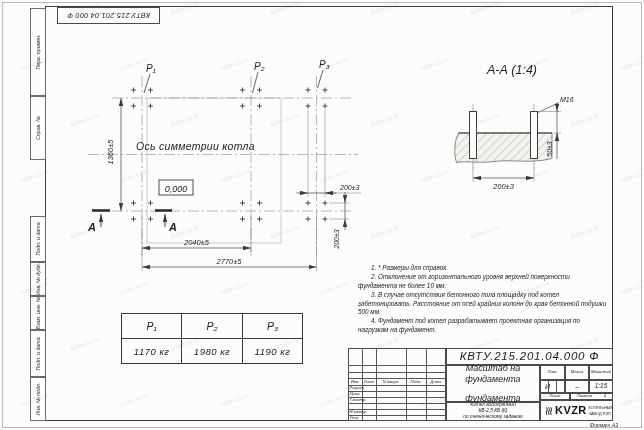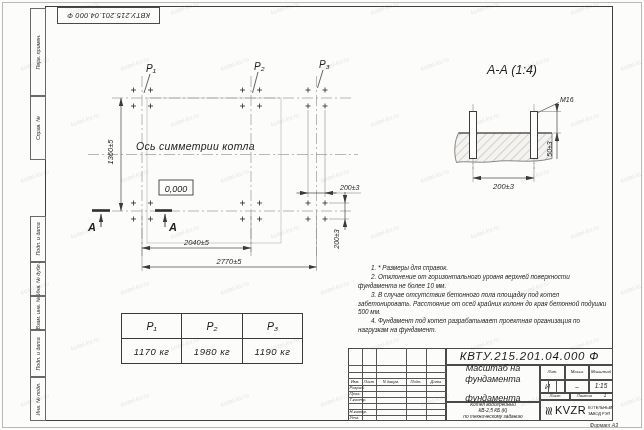--- a/index.html
+++ b/index.html
@@ -300,21 +300,21 @@
     <div class="tbc" style="left:241px;top:32px;width:24px;height:13px;font-size:6.5px;">1:15</div>
 
     <div class="tbc" style="left:192px;top:45px;width:30px;height:7px;font-size:4.2px;">Лист</div>
     <div class="tbc" style="left:222px;top:45px;width:43px;height:7px;font-size:4.2px;justify-content:space-around;">
       <span>Листов</span>
       <span style="font-size:4.6px;">1</span>
     </div>
 
     <div class="tbc" style="left:192px;top:52px;width:73px;height:21px;justify-content:flex-start;padding-left:3px;">
       <span style="font-size:12px;font-style:normal;transform:rotate(90deg);display:inline-block;">≋</span>
-      <span style="font-size:11px;font-weight:normal;font-style:normal;letter-spacing:.4px;margin-left:1px;color:#111;">KVZR</span>
+      <span style="font-size:11px;font-weight:bold;font-style:normal;letter-spacing:.4px;margin-left:1px;color:#111;">KVZR</span>
       <span class="logo-sub">
         <span>КОТЕЛЬНЫЙ</span>
         <span>ЗАВОД РЭП</span>
       </span>
     </div>
   </div>
 
   <div class="abs" style="left:576px;top:422px;width:56px;text-align:center;font-size:5.2px;font-style:italic;color:#333;">Формат А3</div>
 
 </div>

